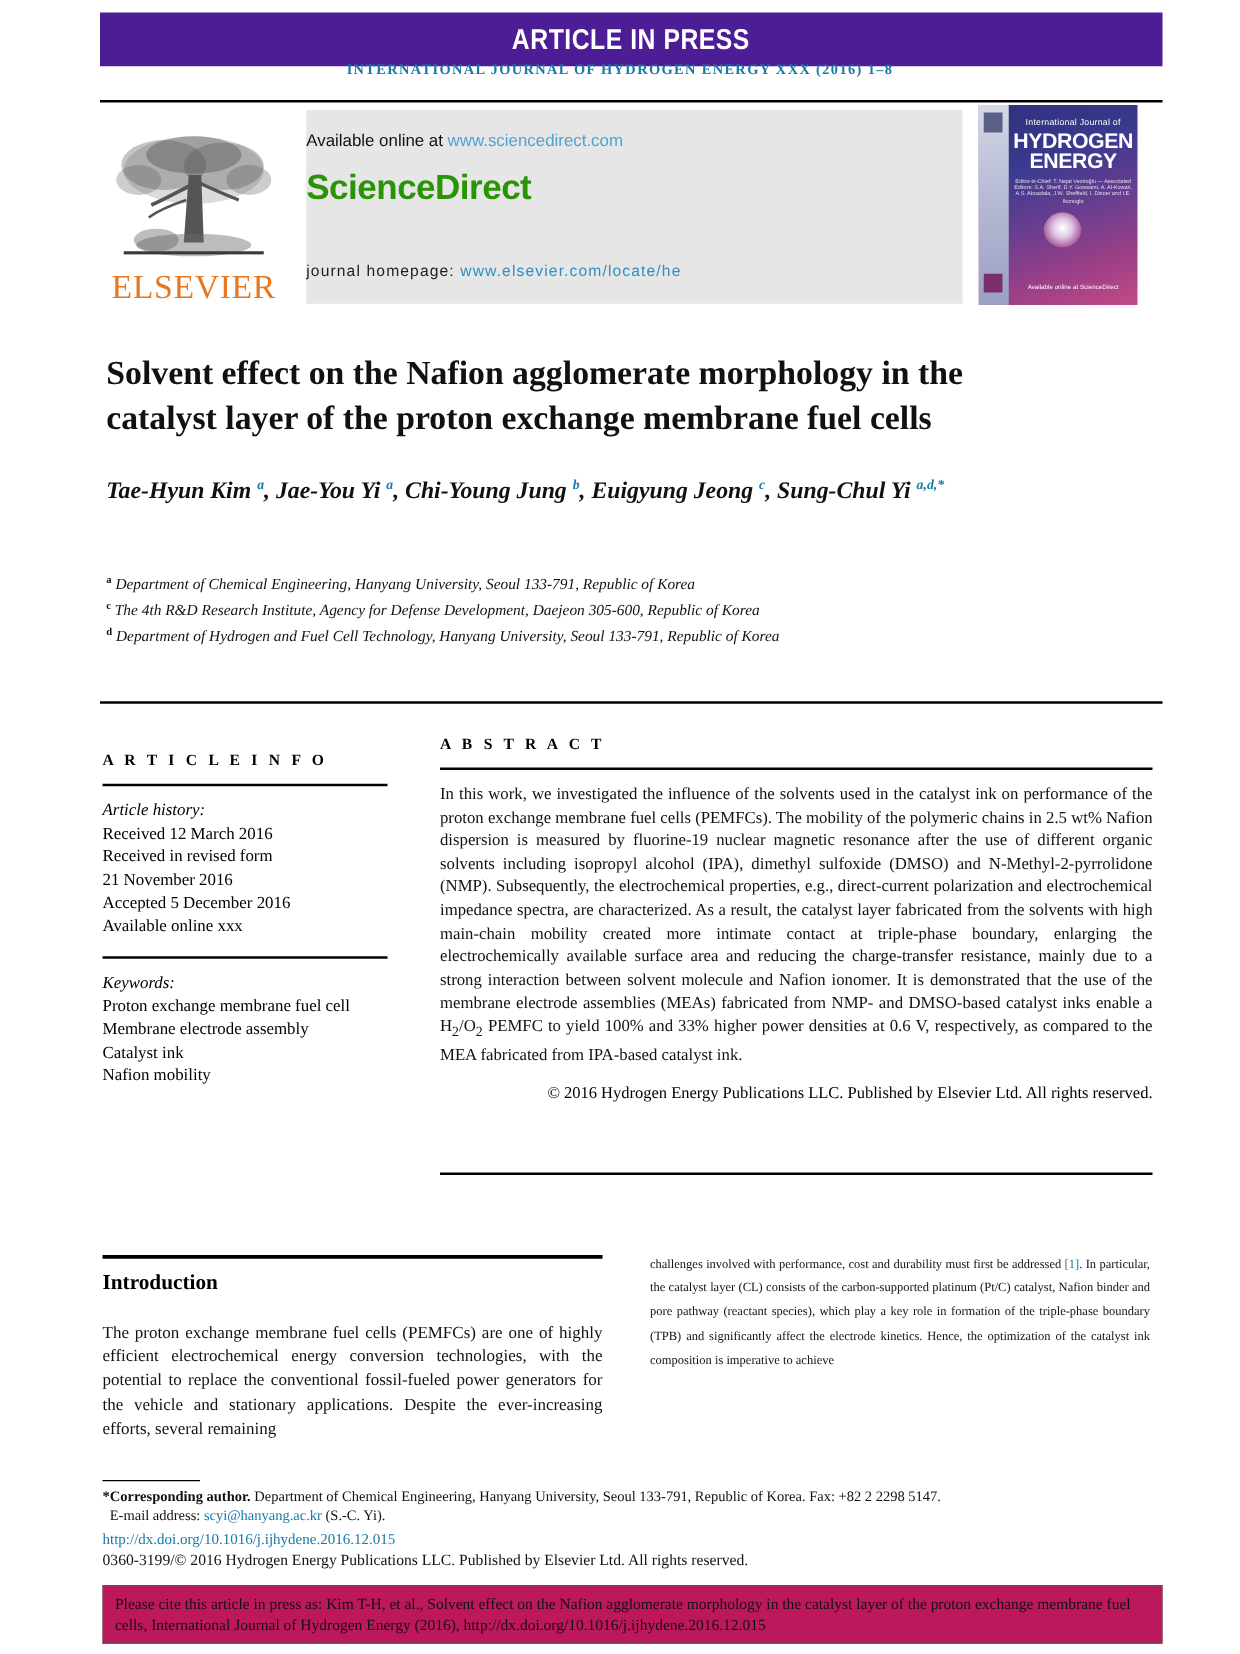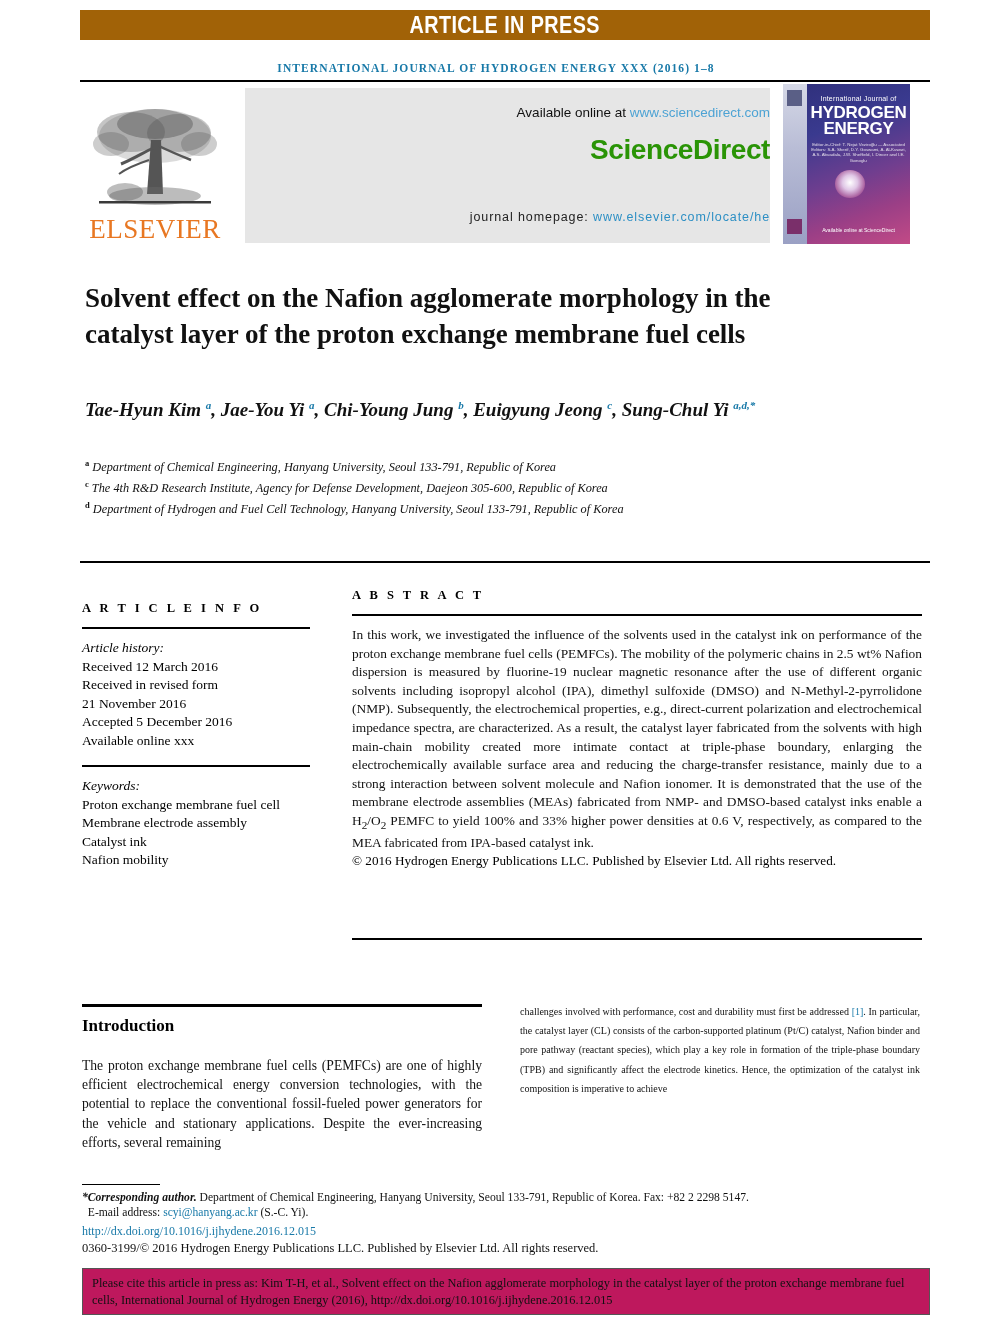--- a/index.html
+++ b/index.html
@@ -11,37 +11,37 @@
     font-family: "Liberation Serif", "DejaVu Serif", serif;
     color: #000000;
     position: relative;
     overflow: hidden;
   }
 
   
   .press-banner {
     position: absolute;
     left: 80px; top: 10px;
-    width: 850px; height: 30px;
-    background: #a16207;
+    width: 850px; height: 43px;
+    background: #4c1d95;
     display: flex; align-items: center; justify-content: center;
   }
   .press-banner-text {
     color: #ffffff;
     font-family: "Liberation Sans", sans-serif;
     font-weight: bold;
     font-size: 23px;
     letter-spacing: 0.5px;
     transform: scaleX(0.86);
   }
 
   
   .journal-line {
     position: absolute;
-    left: 0; top: 62px; width: 992px;
+    left: 0; top: 50px; width: 992px;
     text-align: center;
     color: #1879a8;
     font-family: "Liberation Serif", serif;
     font-weight: bold;
     font-size: 11.5px;
     letter-spacing: 1.1px;
   }
 
   
   .masthead {
@@ -64,21 +64,21 @@
     letter-spacing: 0.5px;
     line-height: 1;
     margin-top: 2px;
   }
   .sd-banner {
     position: absolute;
     left: 165px; top: 6px;
     width: 525px; height: 155px;
     background: #e6e6e6;
     display: flex; flex-direction: column;
-    align-items: flex-end;
+    align-items: flex-start;
   }
   .sd-available {
     margin-top: 17px;
     font-family: "Liberation Sans", sans-serif;
     font-size: 13.5px;
     color: #111;
   }
   .sd-available .url { color: #4da3d4; }
   .sd-logo {
     margin-top: 14px;
@@ -152,21 +152,21 @@
     font-family: "Liberation Serif", serif;
     font-weight: bold;
     font-size: 27px;
     line-height: 36px;
     color: #111;
   }
 
   
   .authors {
     position: absolute;
-    left: 85px; top: 392px; width: 760px;
+    left: 85px; top: 375px; width: 760px;
     font-family: "Liberation Serif", serif;
     font-style: italic;
     font-weight: bold;
     font-size: 19px;
     line-height: 27px;
     color: #111;
   }
   .authors sup { color: #1879a8; font-size: 11px; font-style: italic; font-weight: bold; }
 
   .affiliations {
@@ -216,22 +216,24 @@
   }
   .abs-text {
     margin-top: 10px;
     font-family: "Liberation Serif", serif;
     font-size: 13.4px;
     line-height: 18.6px;
     text-align: justify;
     color: #111;
   }
   .abs-copyright {
+    margin-top: 12px;
     font-family: "Liberation Serif", serif;
     font-size: 13.2px;
+    text-align: right;
   }
   .abs-bottom-rule {
     position: absolute; left: 352px; top: 938px;
     width: 570px; border-top: 2px solid #000;
   }
 
   
   .body-rule {
     position: absolute; left: 82px; top: 1004px;
     width: 400px; border-top: 3px solid #000;
@@ -262,21 +264,21 @@
   .foot-rule {
     position: absolute; left: 82px; top: 1184px;
     width: 78px; border-top: 1px solid #000;
   }
   .footnote {
     position: absolute; left: 82px; top: 1190px; width: 848px;
     font-family: "Liberation Serif", serif;
     font-size: 11.6px; line-height: 15px;
     color: #111;
   }
-  .footnote .corr { font-style: italic; font-weight: bold; margin-top: 31px; }
+  .footnote .corr { font-weight: bold; margin-top: 31px; }
   .footnote .mail { color: #1879a8; }
   .doi-line {
     position: absolute; left: 82px; top: 1224px;
     font-family: "Liberation Serif", serif;
     font-size: 12px; color: #1879a8;
   }
   .issn-line {
     position: absolute; left: 82px; top: 1241px;
     font-family: "Liberation Serif", serif;
     font-size: 12.5px; color: #111;

